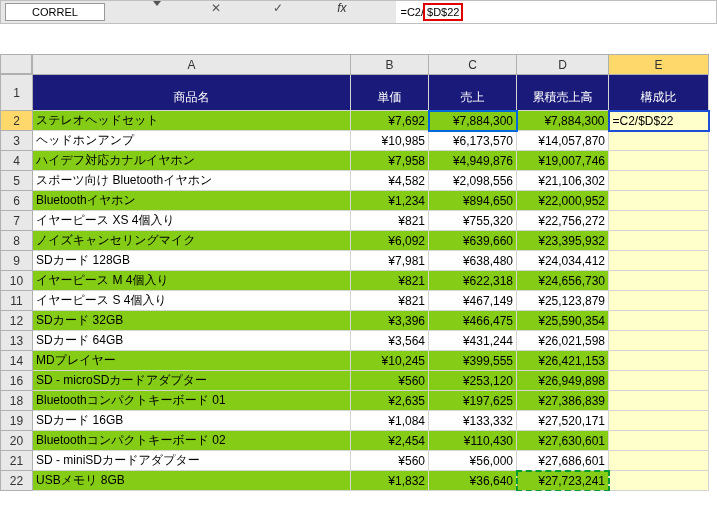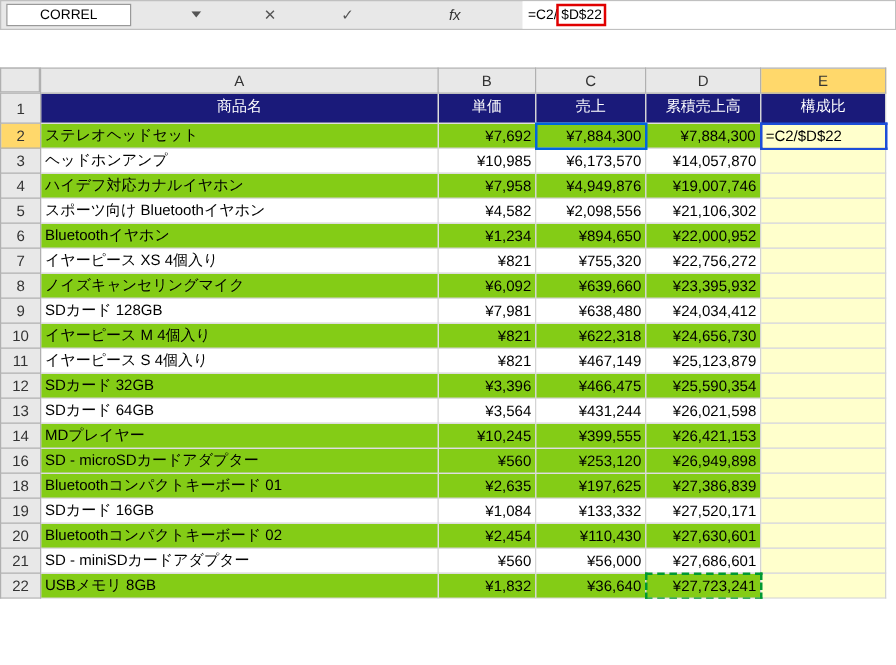--- a/index.html
+++ b/index.html
@@ -1,40 +1,40 @@
 <!DOCTYPE html>
 <html><head>
   <meta charset="utf-8">
   <style>
     * { box-sizing: border-box; margin: 0; padding: 0; }
     body { font-family: "MS PGothic", "Meiryo", sans-serif; font-size: 12px; background: #fff; width: 717px; }
     
-    .formula-bar { display: flex; align-items: center; background: #e8e8e8; border: 1px solid #c0c0c0; height: 24px; gap: 44px; }
+    .formula-bar { display: flex; align-items: flex-start; background: #e8e8e8; border: 1px solid #c0c0c0; height: 24px; gap: 44px; }
     .name-box { width: 100px; background: #fff; border: 1px solid #999; margin: 2px 4px; padding: 2px 4px; text-align: center; font-size: 11px; }
     .fb-dropdown { width: 10px; }
     .fb-btn { padding: 0 4px; color: #555; cursor: pointer; }
-    .fx-label { padding: 0 6px; font-style: italic; color: #333; margin-left: 22px; }
+    .fx-label { padding: 0 6px; font-style: italic; color: #333; }
     .formula-input { flex: 1; background: #fff; padding: 2px 4px; font-size: 11px; }
     .formula-plain { color: #000; }
     .formula-highlight { border: 2px solid #e00000; padding: 1px 2px; display: inline-block; margin-left: -1px; }
     
     .sheet-container { margin-top: 30px; position: relative; }
     .corner-cell { position: absolute; left: 0; top: 0; width: 32px; height: 20px; background: #e8e8e8; border: 1px solid #b0b0b0; z-index: 2;}
     
     table { border-collapse: collapse; table-layout: fixed; }
     
     .col-header th { background: #e8e8e8; border: 1px solid #b0b0b0; font-weight: normal; text-align: center; height: 20px; color: #333; }
     .col-header th.selected { background: #ffd86b; }
     
     .row-header { background: #e8e8e8; border: 1px solid #b0b0b0; text-align: center; width: 32px; font-weight: normal; color: #333; }
     .row-header.selected { background: #ffd86b; }
     
     td { border: 1px solid #d4d4d4; padding: 1px 3px; height: 19px; white-space: nowrap; overflow: hidden; }
     
-    .hdr-row td { background: #1a1a7a; color: #fff; text-align: center; height: 24px; vertical-align: bottom; padding-bottom: 4px; font-size: 12px; }
+    .hdr-row td { background: #1a1a7a; color: #fff; text-align: center; height: 36px; vertical-align: bottom; padding-bottom: 4px; font-size: 12px; }
     
     .col-rh { width: 32px; }
     .col-a { width: 318px; }
     .col-b { width: 78px; }
     .col-c { width: 88px; }
     .col-d { width: 92px; }
     .col-e { width: 100px; }
     
     td.num { text-align: right; }
     td.txt { text-align: left; }

